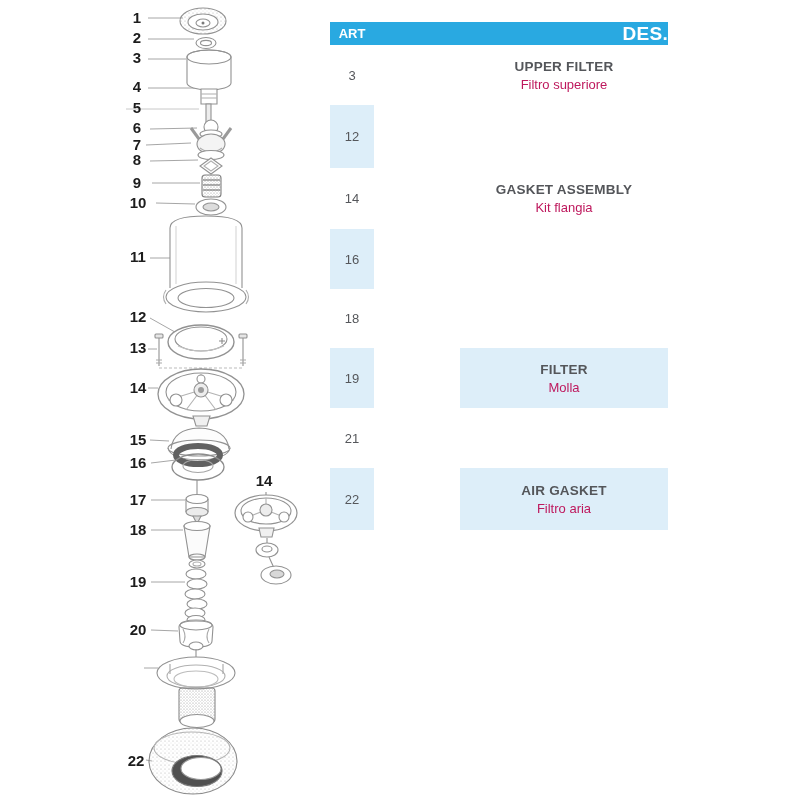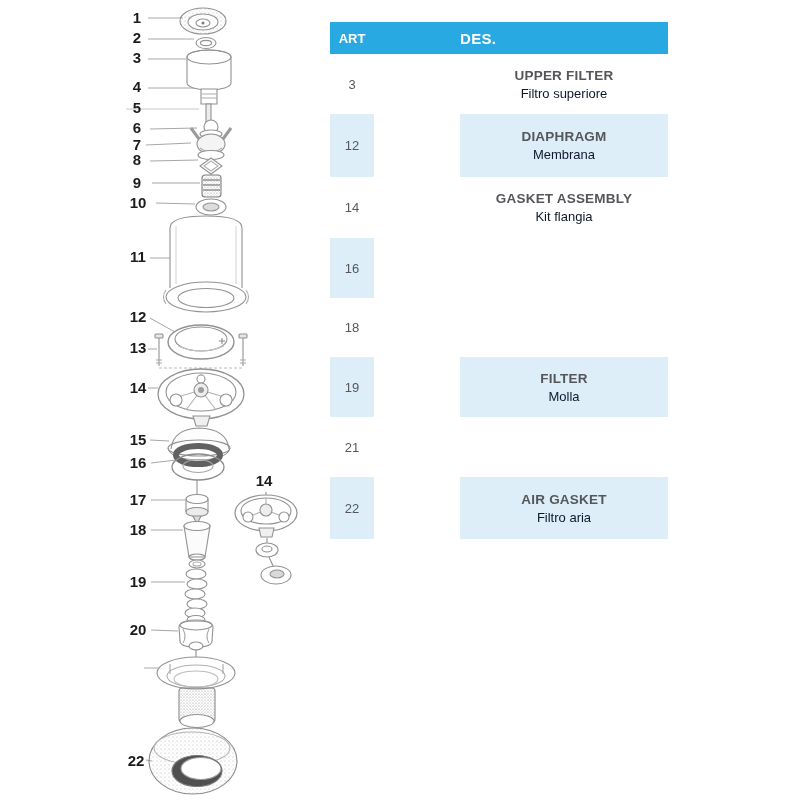--- a/index.html
+++ b/index.html
@@ -4,32 +4,32 @@
 <style>
   html,body{margin:0;padding:0;background:#fff;}
   #page{position:relative;width:800px;height:800px;background:#fff;overflow:hidden;
         font-family:"Liberation Sans",sans-serif;color:#54565a;}
   
   #diagram{position:absolute;left:0;top:0;width:330px;height:800px;}
   .co{font:700 15px "Liberation Sans",sans-serif;fill:#1c1c1c;}
   .co-sub{font:700 15px "Liberation Sans",sans-serif;fill:#1c1c1c;}
   
   #parts-table{position:absolute;left:330px;top:22px;width:338px;}
-  .thead{display:flex;align-items:center;height:32px;background:#29a9e1;}
+  .thead{display:flex;align-items:center;height:23px;background:#29a9e1;}
   .thead .hart{width:44px;text-align:center;color:#fff;font-weight:700;font-size:13px;}
   .thead .hsp{width:86px;}
-  .thead .hdes{flex:1;text-align:left;color:#fff;font-weight:700;font-size:15px;letter-spacing:.3px;}
+  .thead .hdes{flex:1;text-align:right;color:#fff;font-weight:700;font-size:19px;letter-spacing:.3px;}
   .trow{display:flex;}
   .cell{display:flex;flex-direction:column;justify-content:center;}
   .art-cell{width:44px;align-items:center;font-size:13px;color:#55575b;}
   .sp-cell{width:86px;background:#fff;}
   .des-cell{flex:1;align-items:center;text-align:center;}
   .hl{background:#ddeef9;}
   .nm{font-weight:700;font-size:13.5px;color:#54565a;letter-spacing:.2px;text-align:center;}
-  .it{font-size:13px;color:#0f172a;margin-top:3px;}
+  .it{font-size:13px;color:#be185d;margin-top:3px;}
 </style>
 </head>
 <body>
 
 <div id="page">
 
   <svg id="diagram" viewBox="0 0 330 800" xmlns="http://www.w3.org/2000/svg">
     <defs>
       <pattern id="stip" width="4" height="4" patternUnits="userSpaceOnUse">
         <circle cx="1" cy="1" r="0.55" fill="#adadad"></circle>
@@ -282,24 +282,20 @@
         <div class="nm">UPPER FILTER</div>
         <div class="it">Filtro superiore</div>
       </div>
     </div>
 
     <div class="trow" style="margin-top:7px;height:63px">
       <div class="cell art-cell hl">
           <span>12</span>
         </div>
       <div class="cell sp-cell"></div>
-      <div class="cell des-cell hl">
-        <div class="nm">DIAPHRAGM</div>
-        <div class="it">Membrana</div>
-      </div>
     </div>
 
     <div class="trow" style="margin-top:4px;height:52px">
       <div class="cell art-cell">
           <span>14</span>
         </div>
       <div class="cell sp-cell"></div>
       <div class="cell des-cell">
         <div class="nm">GASKET ASSEMBLY</div>
         <div class="it">Kit flangia</div>

